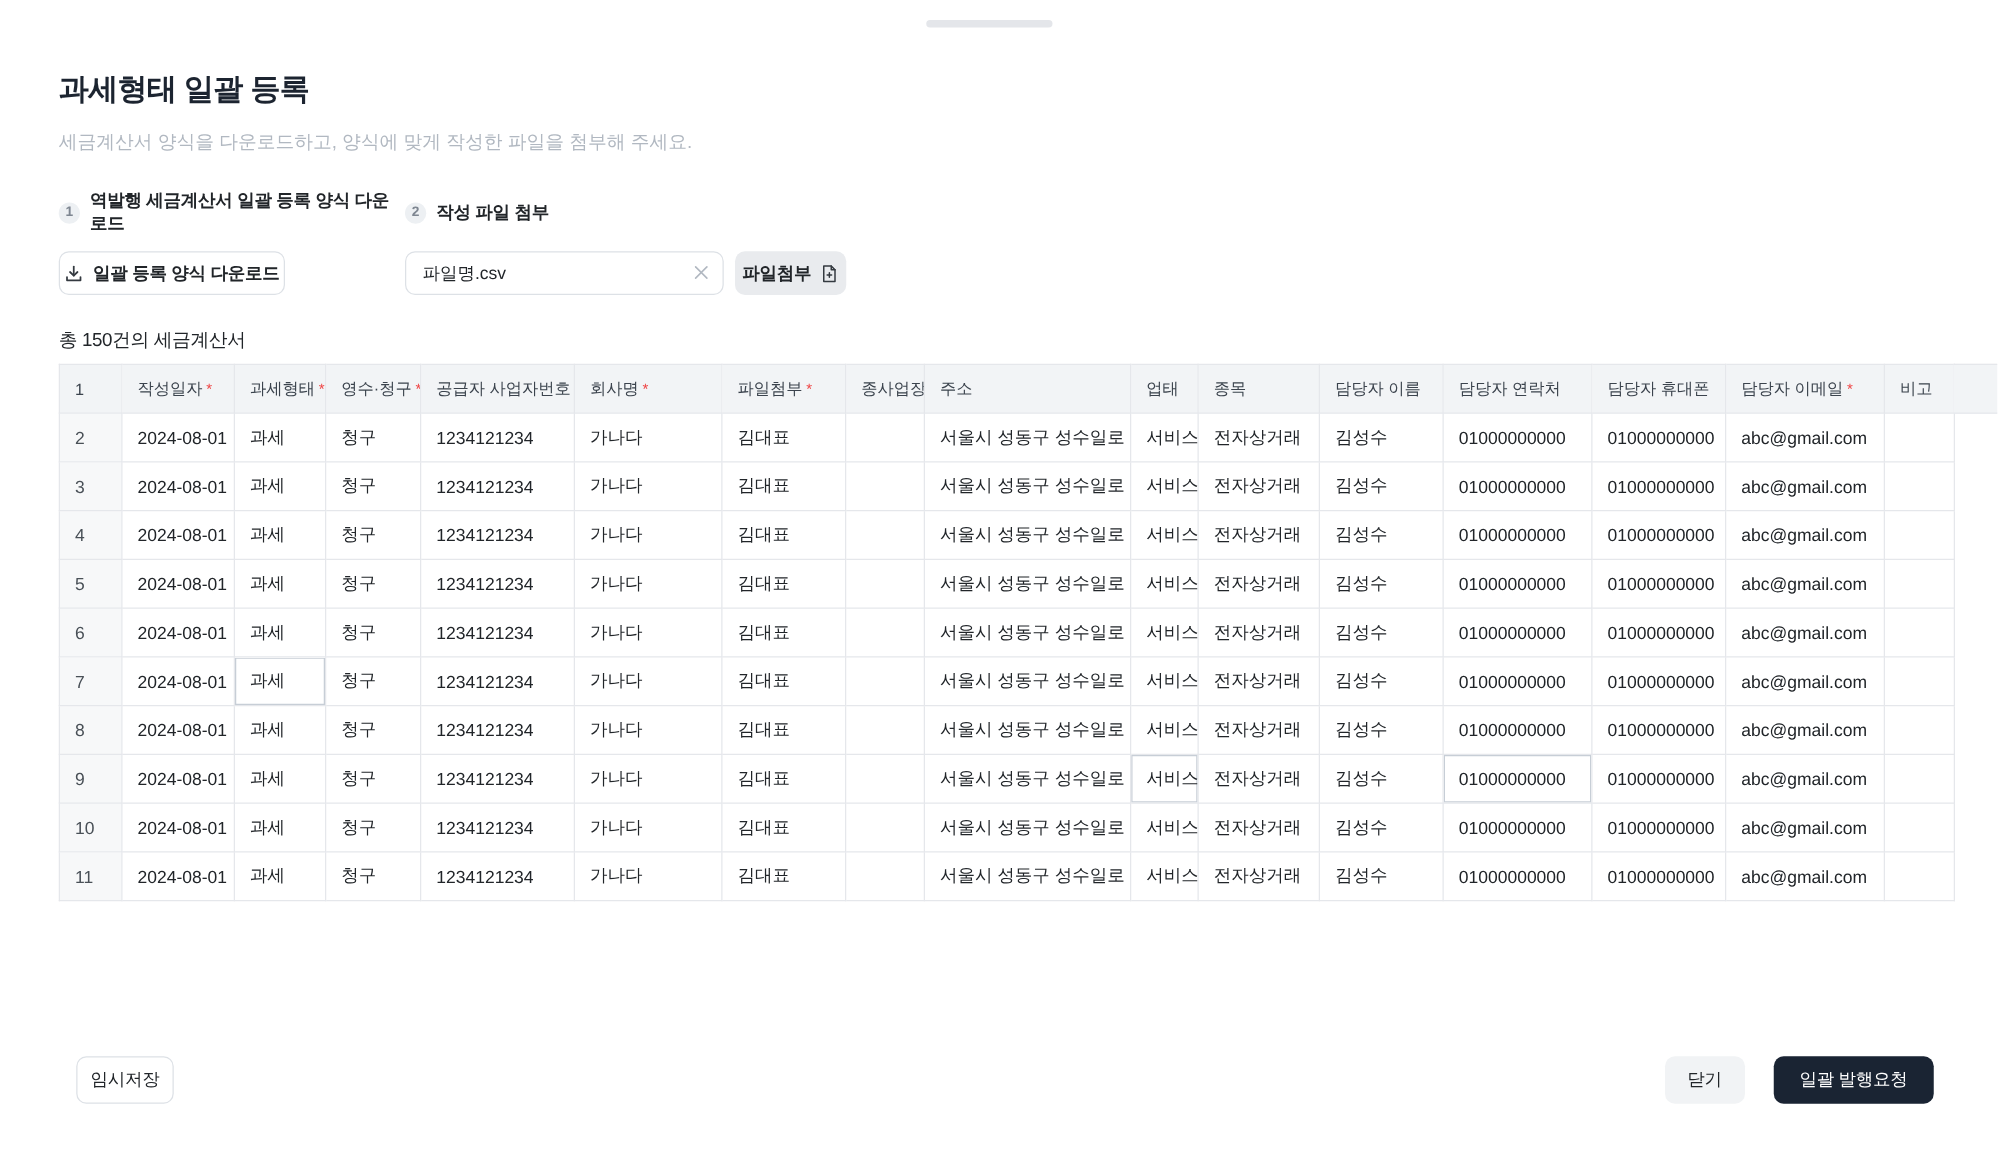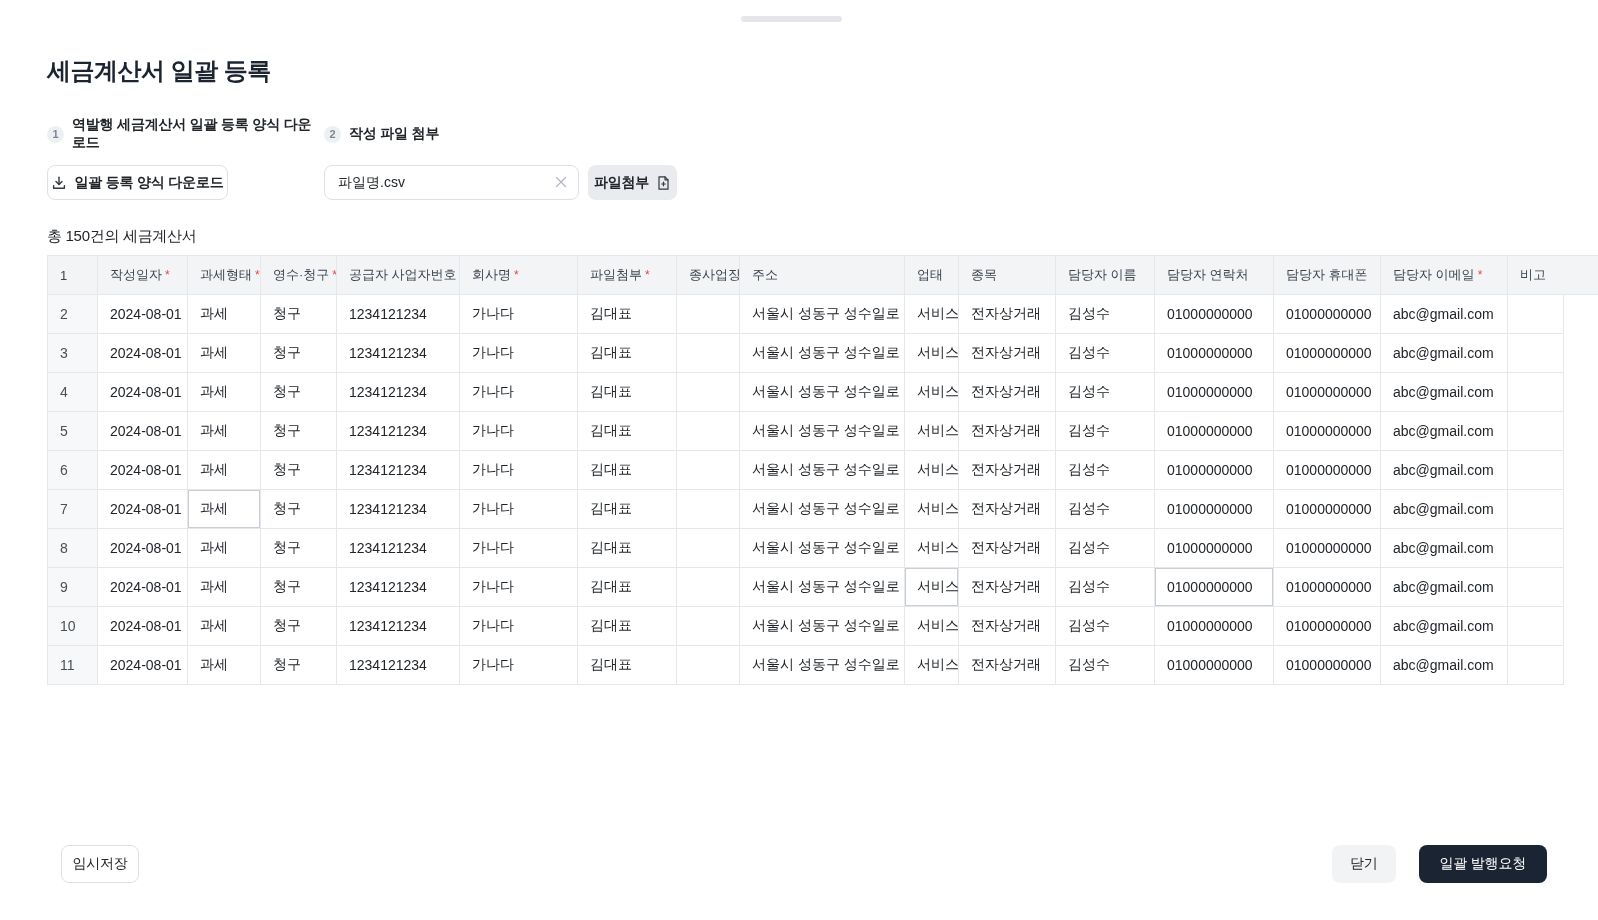--- a/index.html
+++ b/index.html
@@ -113,21 +113,22 @@
     background: #1a2433; border: none; color: #ffffff; font-weight: 500;
   }
   svg.icon { display: block; }
 </style>
 </head>
 <body>
 
 <div class="sheet-handle"></div>
 
 <div class="content">
-  <h1 class="page-title">세금계산서 일괄 등록</h1>
+  <h1 class="page-title">과세형태 일괄 등록</h1>
+  <p class="page-subtitle">세금계산서 양식을 다운로드하고, 양식에 맞게 작성한 파일을 첨부해 주세요.</p>
 
   <div class="steps-row">
     <div class="step step-1">
       <span class="step-badge">1</span>
       <span class="step-label">역발행 세금계산서 일괄 등록 양식 다운로드</span>
     </div>
     <div class="step step-2">
       <span class="step-badge">2</span>
       <span class="step-label">작성 파일 첨부</span>
     </div>

